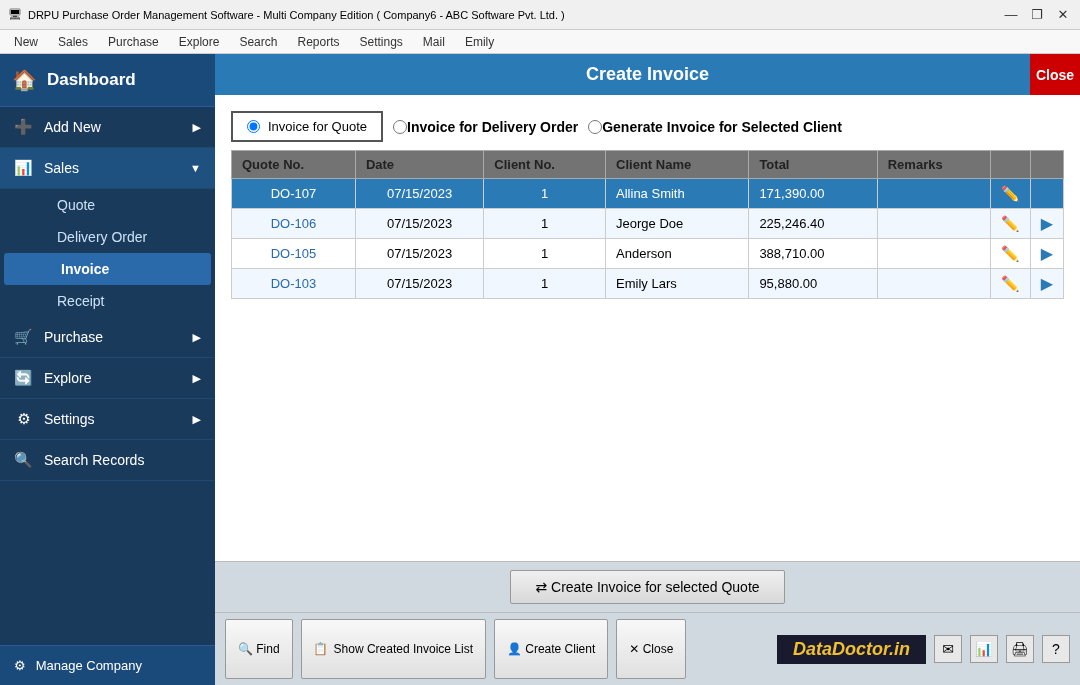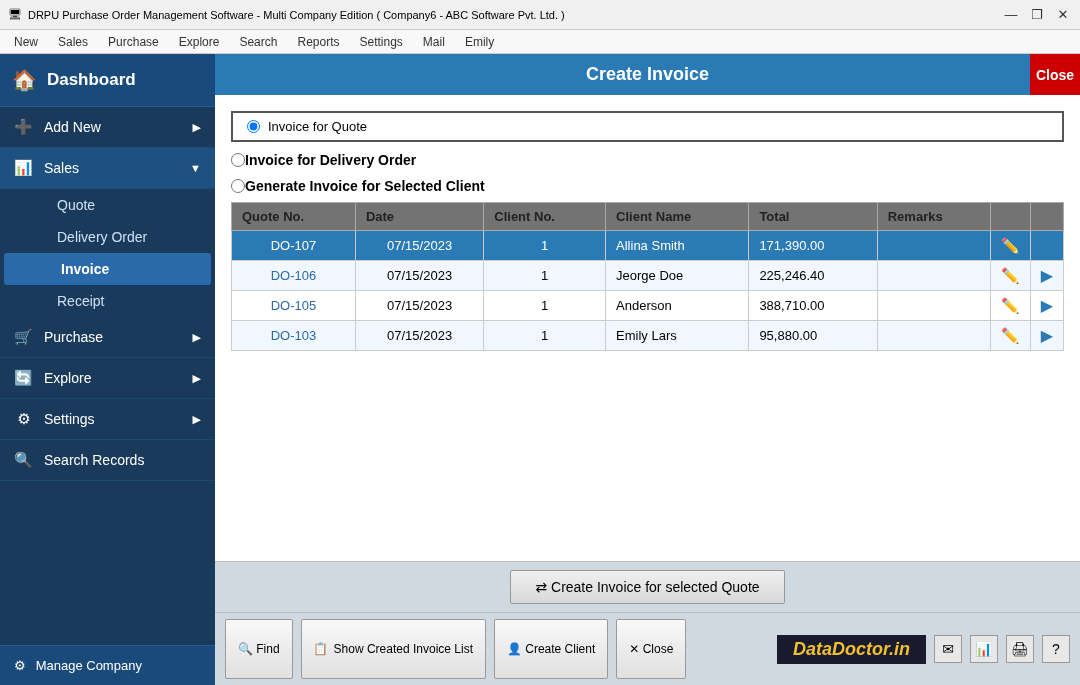--- a/index.html
+++ b/index.html
@@ -31,21 +31,21 @@
     .sidebar-manage { margin-top: auto; background: #1a4a7a; padding: 12px 14px; display: flex; align-items: center; gap: 10px; cursor: pointer; border-top: 1px solid #2a5a9a; }
 
     
     .content-area { flex: 1; display: flex; flex-direction: column; background: #e8e8e8; }
     .content-header { background: #2a7ab5; color: white; text-align: center; padding: 10px; font-size: 18px; font-weight: bold; display: flex; align-items: center; justify-content: center; position: relative; }
     .close-btn { position: absolute; right: 0; top: 0; background: #cc0000; color: white; padding: 8px 6px; cursor: pointer; font-weight: bold; font-size: 14px; height: 100%; display: flex; align-items: center; }
 
     .content-body { flex: 1; background: white; margin: 0; padding: 16px; overflow: hidden; }
 
     
-    .radio-group { display: flex; flex-direction: column; gap: 10px; margin-bottom: 1px; }
+    .radio-group { display: flex; flex-direction: row; gap: 10px; margin-bottom: 1px; }
     .radio-option { display: flex; align-items: center; gap: 0; font-size: 14px; cursor: pointer; }
     .radio-option input[type=radio] { width: 14px; height: 14px; cursor: pointer; }
     .radio-option label { cursor: pointer; font-weight: 600; }
 
     
     .data-table { width: 100%; border-collapse: collapse; margin-top: 8px; }
     .data-table th { background: #737373; border: 1px solid #aaa; padding: 6px 10px; text-align: left; font-size: 13px; font-weight: bold; color: #222; }
     .data-table td { border: 1px solid #ccc; padding: 5px 10px; font-size: 13px; }
     .data-table tr.selected td { background: #2a7ab5; color: white; }
     .data-table tr:not(.selected):nth-child(even) td { background: #f0f7ff; }

